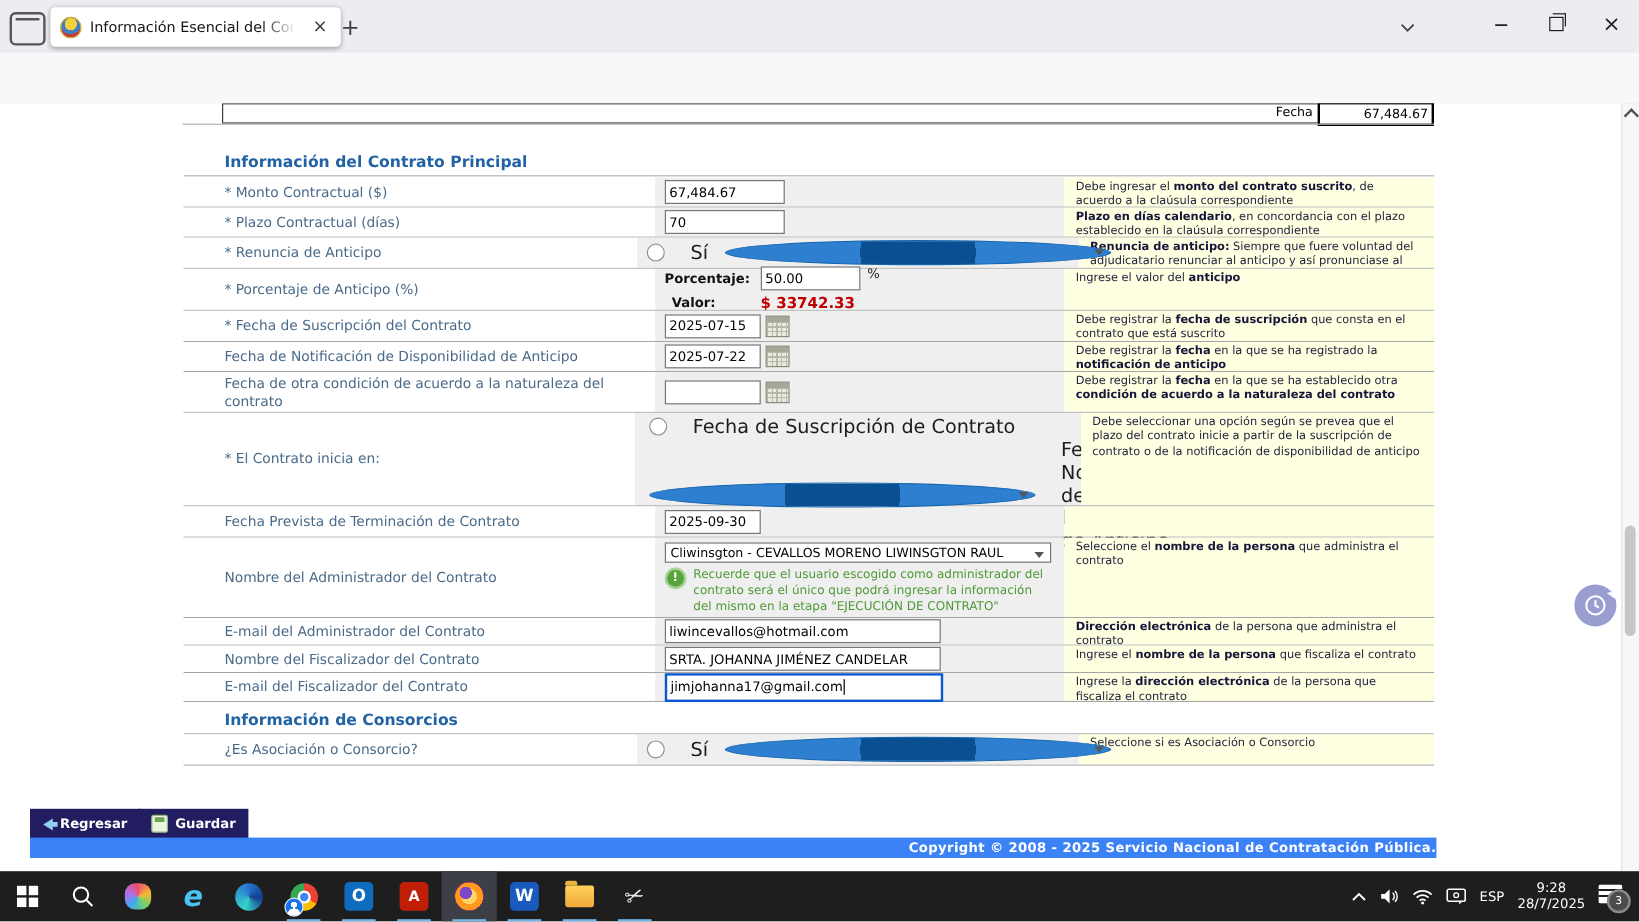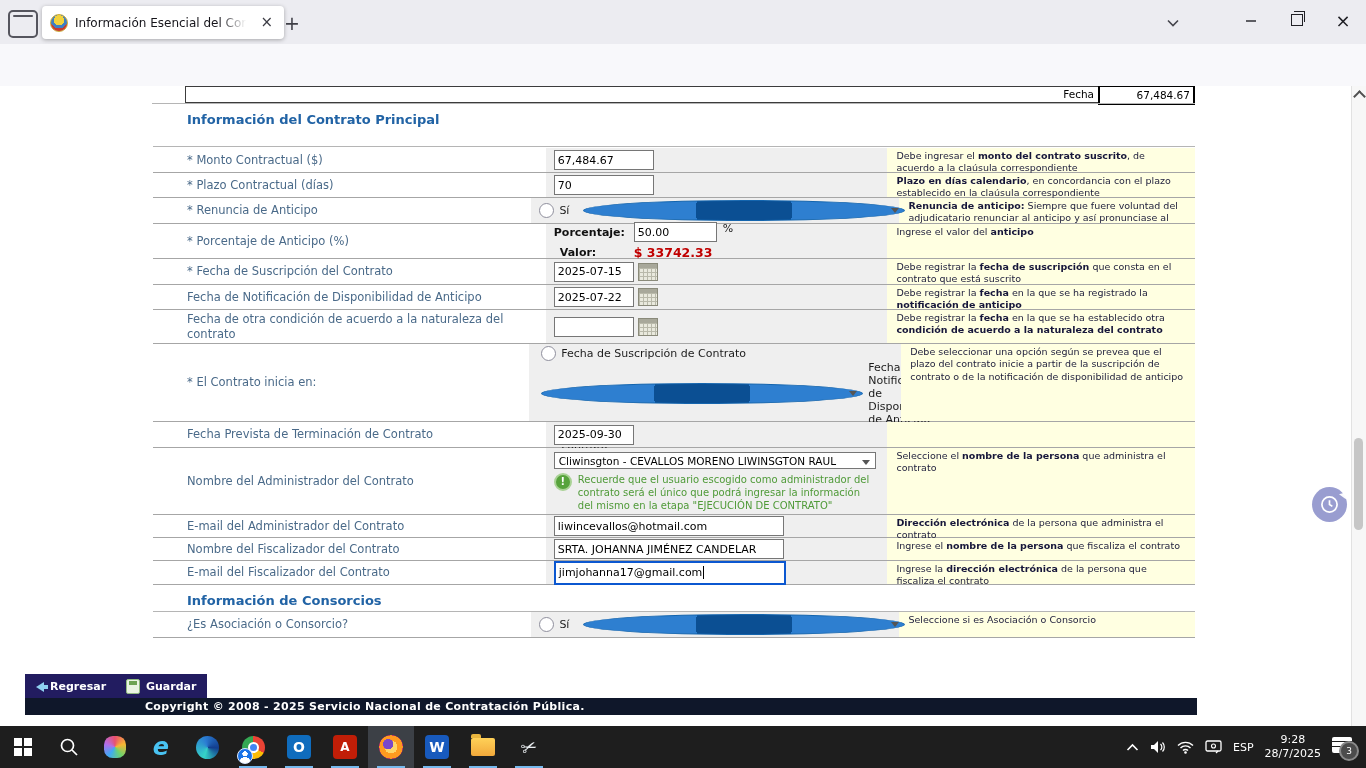--- a/index.html
+++ b/index.html
@@ -59,40 +59,40 @@
   .inp{height:18px;border:1px solid #767676;background:#fff;font-family:inherit;font-size:11px;color:#000;padding:0 3px}
   .w90{width:92px}.w75{width:75px}.w72{width:72px}.w222{width:222px}
   .inp-div{height:20px;border:2px solid #0b57d0;background:#fff;font-size:11px;color:#000;display:flex;align-items:center;padding:0 3px;width:222px}
   .caret{width:1px;height:13px;background:#000;margin-left:1px}
   .cal{width:18px;height:16px;margin-left:4px;border:1px solid #8a8a7a;background:
        linear-gradient(#a8a89a 0 4px,transparent 4px),
        repeating-linear-gradient(90deg,#b9b9aa 0 1px,transparent 1px 4px),
        repeating-linear-gradient(#b9b9aa 0 1px,#e9e9dd 1px 4px)}
   .rad{width:13px;height:13px;border-radius:50%;border:1px solid #8f8f9d;background:#fff;flex:none;display:inline-block}
   .rad.sel{border:1px solid #1465ae;background:radial-gradient(circle at 50% 50%, #0b4f93 0 30%, #2e7fd0 30% 100%)}
-  .radlab{font-size:11px;color:#1c1c1c;margin:0 14px 0 5px}
+  .radlab{font-size:16px;color:#1c1c1c;margin:0 14px 0 21px}
   .radline{display:flex;align-items:center}
   .pct-grid{display:grid;grid-template-columns:80px auto;row-gap:3px;align-items:center}
   .pct-lab{font-weight:bold;font-size:11px;color:#111}
   .valor{font-weight:bold;font-size:12.5px;color:#c00000}
   .sel{width:298px;height:19px;border:1px solid #767676;background:#fff;display:flex;align-items:center;
        padding:0 18px 0 4px;font-size:10.5px;color:#000;position:relative;white-space:nowrap;overflow:hidden}
   .sel::after{content:"";position:absolute;right:5px;top:7px;border:4px solid transparent;border-top:5px solid #555}
   .note{display:flex;gap:6px;margin-top:4px;align-items:flex-start}
   .note-ic{width:14px;height:14px;border-radius:50%;background:#57a33c;border:2px solid #a9d295;color:#fff;
            font-size:10px;font-weight:bold;text-align:center;line-height:14px;flex:none}
   .note-tx{font-size:10px;color:#4f9a38;line-height:1.3;width:300px}
   .btn{position:absolute;height:25px;background:#221c60;color:#fff;font-size:11px;font-weight:bold;
        display:flex;align-items:center;gap:6px;padding:0 11px}
   .arr-l{width:0;height:0;border-top:5px solid transparent;border-bottom:5px solid transparent;border-right:8px solid #8fd0ef;position:relative}
   .arr-l::after{content:"";position:absolute;left:7px;top:-2px;width:5px;height:4px;background:#8fd0ef}
   .save-ic{width:12px;height:13px;background:#e9f4e2;border:1px solid #8fb97f;border-radius:2px;position:relative}
   .save-ic::before{content:"";position:absolute;left:2px;top:1px;right:2px;height:4px;background:#6ca352}
-  .page-footer{position:absolute;left:25px;top:612px;width:1172px;height:17px;background:#0f172a;color:#fff;
-       font-size:11px;font-weight:bold;text-align:left;line-height:17px;text-indent:120px;letter-spacing:.3px}
+  .page-footer{position:absolute;left:25px;top:612px;width:1172px;height:17px;background:#3b82f6;color:#fff;
+       font-size:11px;font-weight:bold;text-align:right;line-height:17px;text-indent:120px;letter-spacing:.3px}
 
   
   .scrollbar{position:absolute;right:0;top:86px;width:14px;height:640px;background:#f7f7f7;border-left:1px solid #e2e2e2}
   .scroll-up{position:absolute;top:6px;left:3px;width:7px;height:7px;border-left:2px solid #505050;border-top:2px solid #505050;transform:rotate(45deg)}
   .scroll-thumb{position:absolute;top:352px;left:2px;width:9px;height:92px;background:#c6c6c6;border-radius:5px}
   .clock-widget{position:absolute;right:19px;top:487px;width:35px;height:35px;border-radius:50%;
        background:rgba(128,133,196,.8);display:flex;align-items:center;justify-content:center}
   .clock-widget::after{content:"";position:absolute;right:-4px;top:4px;width:12px;height:8px;background:#fff;
        clip-path:polygon(0 40%,100% 0,55% 100%);opacity:.95}
 
@@ -211,21 +211,21 @@
 </div>
 
 <div class="content">
 
   <div class="total-row">
     <div class="total-label">Fecha</div>
     <div class="total-value">67,484.67</div>
   </div>
   <div class="hairline" style="top:17px"></div>
 
-  <div class="section-h" style="top:26px">Información del Contrato Principal</div>
+  <div class="section-h" style="top:42px">Información del Contrato Principal</div>
   <div class="hairline" style="top:60px;left:153px;width:1042px"></div>
 
   <div class="ftable">
 
     <div class="frow" style="height:24px">
       <div class="c-label">* Monto Contractual ($)</div>
       <div class="c-ctrl">
           <input class="inp w90" value="67,484.67" style="">
         </div>
       <div class="c-help">

